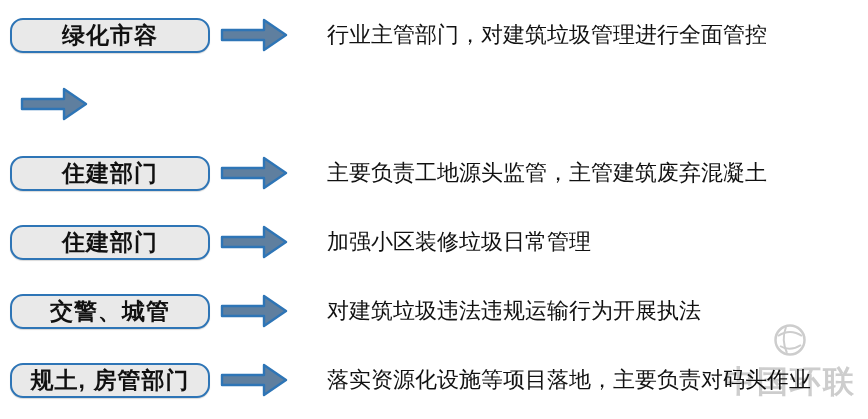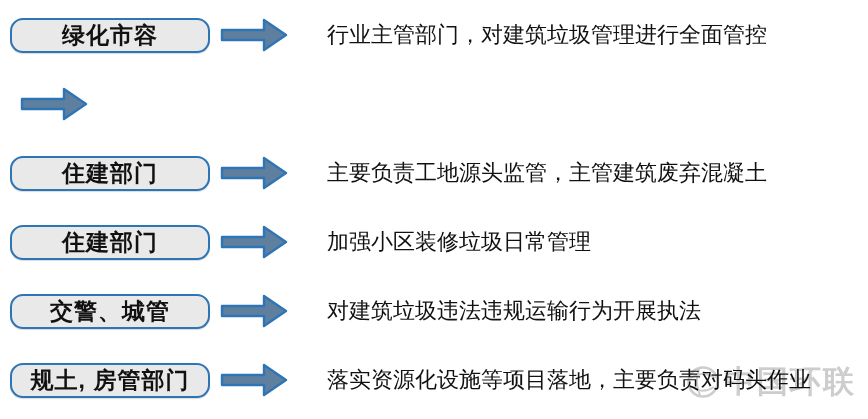--- a/index.html
+++ b/index.html
@@ -78,20 +78,21 @@
     position: absolute;
     right: 12px;
     bottom: 16px;
     display: flex;
     align-items: center;
     gap: 4px;
     color: #BDBDBD;
     opacity: 0.85;
     mix-blend-mode: multiply;
     pointer-events: none;
+    flex-direction: column;
   }
   .watermark .wm-text {
     font-size: 31px;
     font-weight: 700;
     letter-spacing: 2px;
     color: #C4C4C4;
   }
 </style>
 </head>
 <body>

